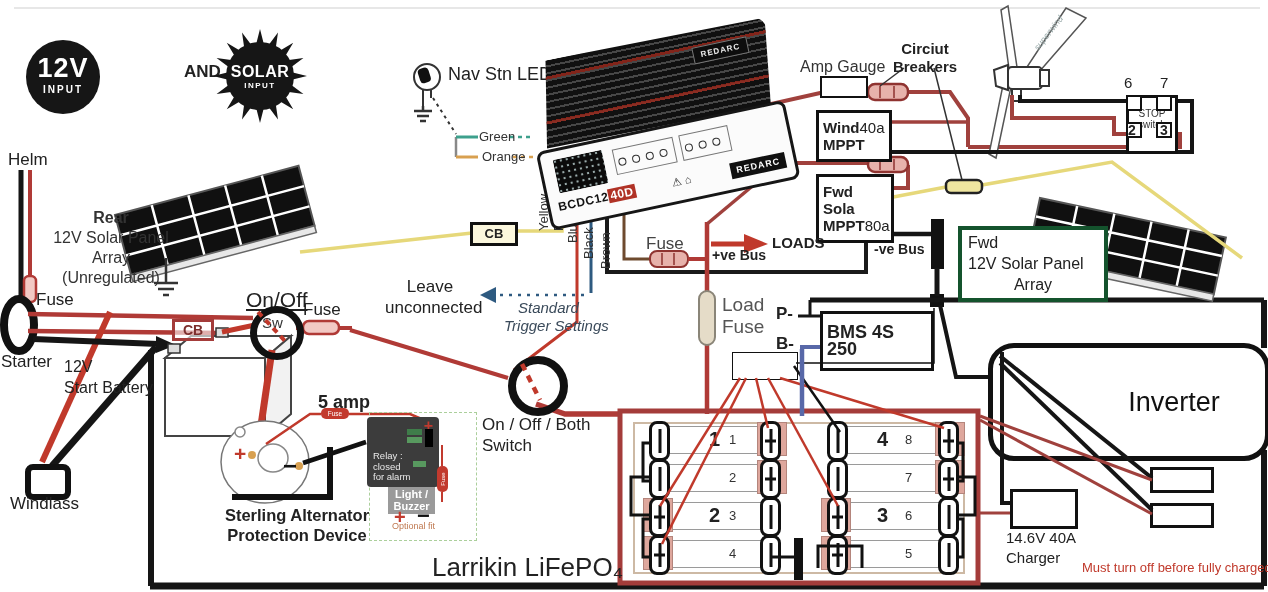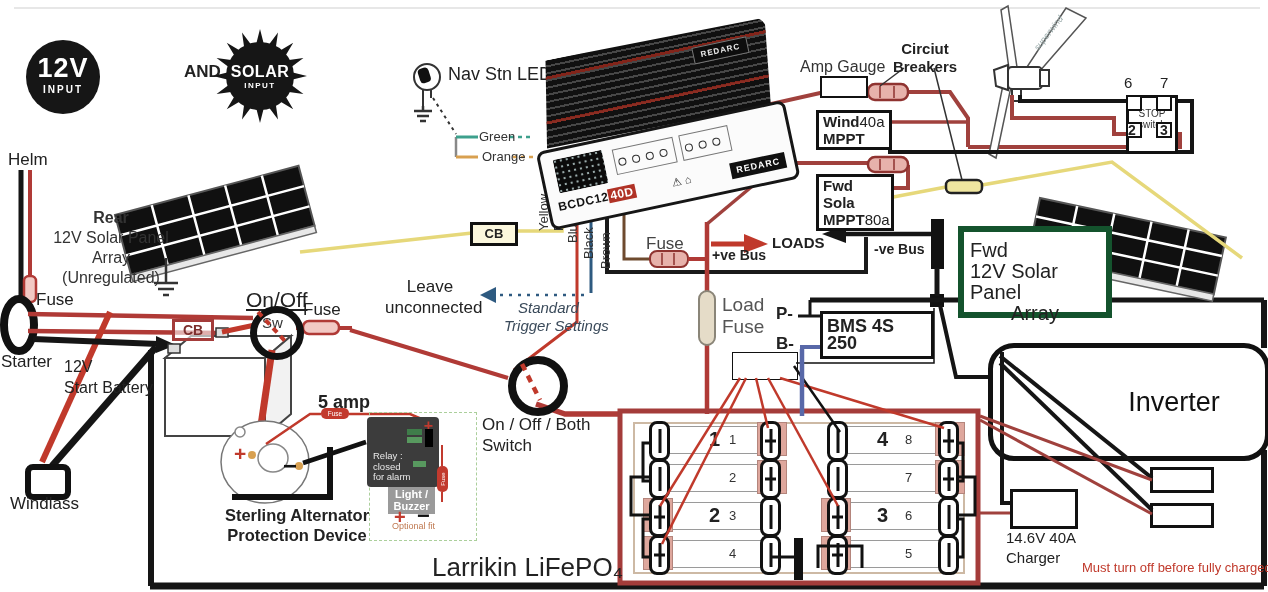--- a/index.html
+++ b/index.html
@@ -14,21 +14,21 @@
   .badge12 .b1{display:block;font-weight:bold;font-size:27px;margin-top:13px;letter-spacing:1px;}
   .badge12 .b2{display:block;font-weight:bold;font-size:10px;letter-spacing:2px;}
   .sunwrap{position:absolute;left:210px;top:26px;width:100px;height:100px;}
   .sunwrap .suntxt{position:absolute;left:0;top:0;width:100%;height:100%;display:flex;flex-direction:column;
                    align-items:center;justify-content:center;color:#fff;text-align:center;}
   .sunwrap .s1{font-weight:bold;font-size:16px;letter-spacing:.5px;}
   .sunwrap .s2{font-weight:bold;font-size:8px;letter-spacing:1.5px;}
   
   .vlab{position:absolute;font-size:13px;color:#333;transform:rotate(-90deg);transform-origin:0 100%;}
   
-  .wbox{position:absolute;border:3px solid #111;background:#fff;padding:0 4px;font-size:15px;line-height:17px;}
+  .wbox{position:absolute;border:3px solid #111;background:#fff;padding:6px 4px;font-size:15px;line-height:17px;}
   .cbbox{position:absolute;border:3px solid #111;background:#fbf7dd;font-weight:bold;font-size:13px;
          text-align:center;}
   .cbred{position:absolute;border:3px solid #a43c3a;background:rgba(255,255,255,.6);color:#7c2f2d;
          font-weight:bold;font-size:14px;text-align:center;}
   .swcirc{position:absolute;border-radius:50%;border:7px solid #111;background:transparent;}
   .stopbox{position:absolute;border:3px solid #111;background:#fff;text-align:center;font-size:10px;
            line-height:11px;color:#333;}
   .term{position:absolute;width:12px;height:12px;border:2px solid #111;background:#fff;}
   .cell{position:absolute;width:124px;height:26px;border:1.5px solid #9a9a9a;background:#fff;}
   .pill{position:absolute;width:15px;height:34px;border:3px solid #111;border-radius:8px;background:#fff;top:-6px;z-index:2;}
@@ -379,21 +379,21 @@
 <div class="txt" style="left:722px;top:294px;font-size:19px;line-height:22px;color:#555;">
   <span>Load</span><br>
   <span>Fuse</span>
 </div>
 <div class="txt" style="left:776px;top:304px;font-weight:bold;font-size:17px;">P-</div>
 <div class="txt" style="left:776px;top:334px;font-weight:bold;font-size:17px;">B-</div>
 <div class="wbox" style="left:820px;top:311px;width:100px;height:42px;border-width:3.5px;display:flex;align-items:center;justify-content:center;">
   <b style="font-size:18px;">BMS 4S 250</b>
 </div>
 
-<div class="abs" style="left:958px;top:226px;width:130px;height:64px;border:6px solid #14532d;background:#fff;font-size:20px;line-height:21px;padding:8px 6px;">
+<div class="abs" style="left:958px;top:226px;width:130px;height:64px;border:4px solid #14532d;background:#fff;font-size:16px;line-height:21px;padding:2px 6px;">
   <span>Fwd</span><br>
   <span>12V Solar Panel</span><br>
   <center><span>Array</span></center>
 </div>
 
 <div class="invbox">
   <span>Inverter</span>
 </div>
 <div class="chbox" style="left:1010px;top:489px;width:62px;height:34px;"></div>
 <div class="chbox" style="left:1150px;top:467px;width:58px;height:20px;"></div>

